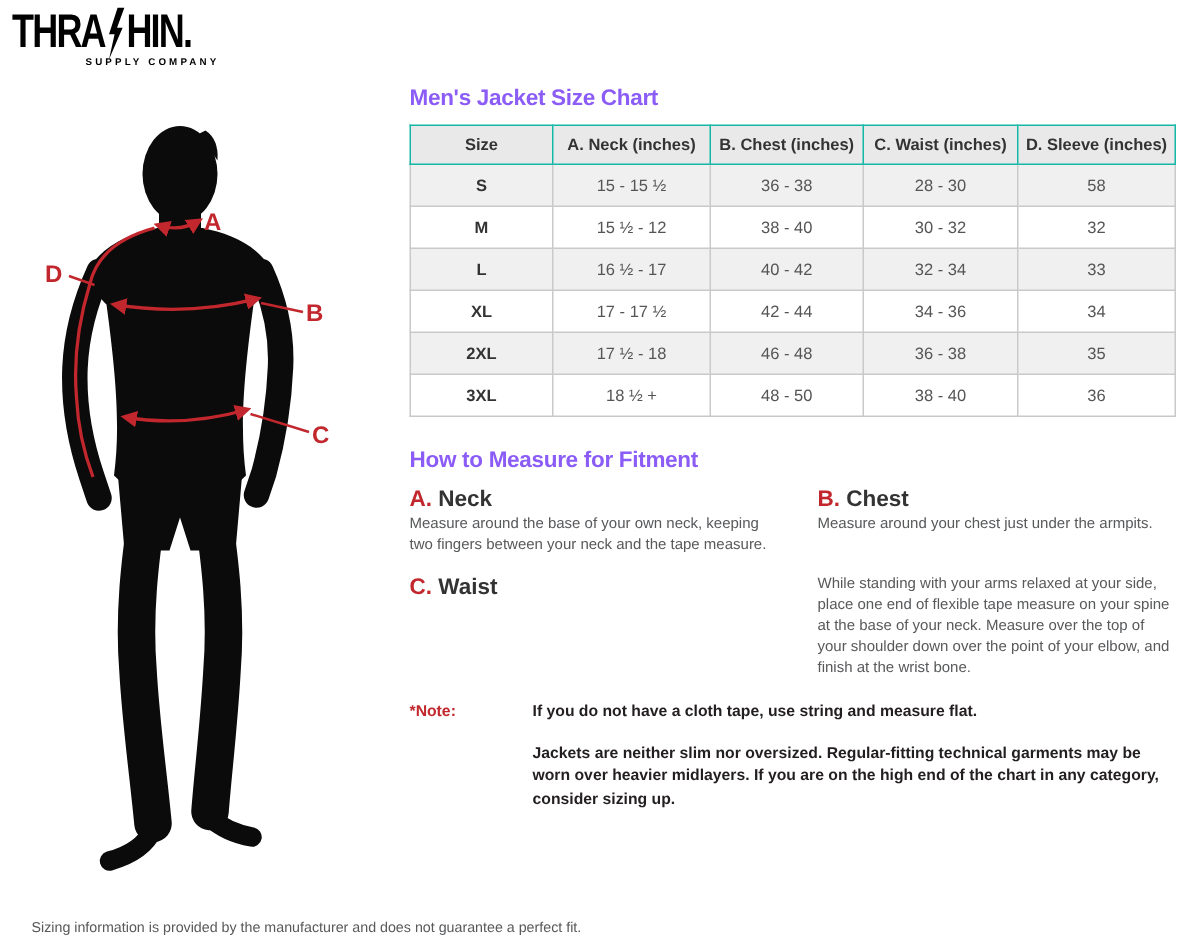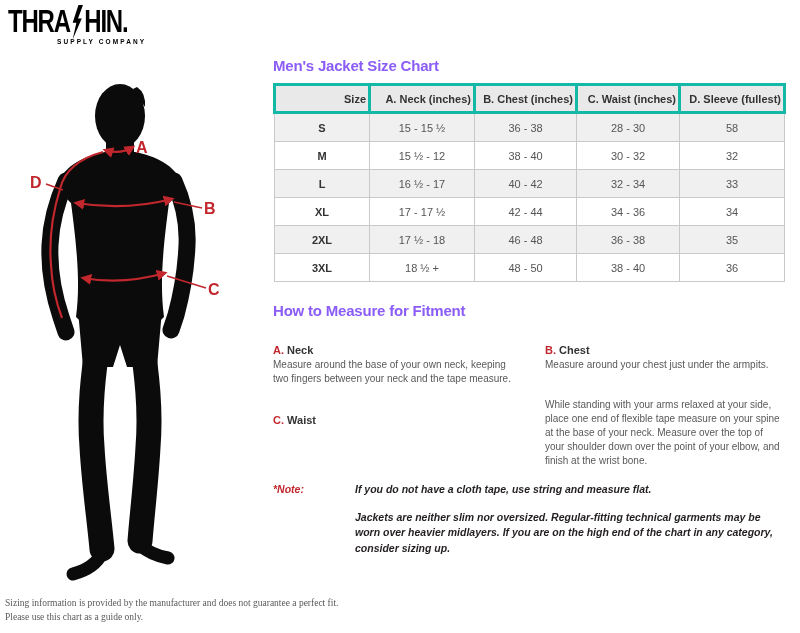--- a/index.html
+++ b/index.html
@@ -30,48 +30,48 @@
 
   
   .right-panel { position:absolute; left:273px; top:57px; width:512px; }
   .section-title {
     font-size:15px; font-weight:bold; color:#8b5cf6;
     margin:0 0 9px 0; letter-spacing:-0.2px;
   }
 
   table.size-table { border-collapse:collapse; width:510px; table-layout:fixed; }
   table.size-table th {
-    background:#e9e9e9; border:3px solid #14b8a6;
+    background:#e9e9e9; border:1px solid #14b8a6;
     font-size:11px; font-weight:bold; color:#333333;
-    height:25px; padding:0 2px; text-align:right;
+    height:25px; padding:0 2px; text-align:center;
   }
   table.size-table td {
     border:1px solid #c9c9c9; background:#ffffff;
     font-size:11px; color:#555555;
     height:27px; padding:0 2px; text-align:center;
   }
   table.size-table tr.shade td { background:#f0f0f0; }
   table.size-table td.size-cell { font-weight:bold; color:#333333; }
 
   .measure-section { margin-top:20px; }
   .measure-grid {
     display:grid; grid-template-columns:1fr 1fr;
     column-gap:32px; row-gap:12px; margin-top:4px;
   }
-  .mi-head { font-size:11px; font-weight:bold; color:#333333; margin-bottom:2px;margin-top:16px; }
+  .mi-head { font-size:15px; font-weight:bold; color:#333333; margin-bottom:2px; }
   .mi-letter { color:#c1272d; }
   .mi-text { font-size:10px; color:#58595b; line-height:1.4; margin:0; }
 
-  .note { display:flex; margin-top:14px;font-style:italic; }
+  .note { display:flex; margin-top:14px; }
   .note-label { color:#c1272d; font-weight:bold; font-size:10.5px; width:40px; flex:none; line-height:1.45; }
   .note-body { font-size:10.5px; }
   .note-body p { margin:0 0 13px 0; font-weight:bold; color:#231f20; line-height:1.45;padding-left:42px; }
 
   .footer { position:absolute; left:5px; top:596px; font-size:9.5px; color:#58595b; line-height:1.5; }
-  .footer p { margin:0;font-family:Liberation Serif, serif; }
+  .footer p { margin:16px; }
 </style>
 </head>
 <body>
 
 <div class="logo">
   <div class="logo-word">
     <span>THRA</span>
     <svg class="bolt" viewBox="0 0 14 32">
       <polygon points="8.5,0 14,0 8,12.5 12.5,12.5 1.5,32 6,16.5 1.5,16.5" fill="#000"></polygon>
     </svg>
@@ -136,21 +136,21 @@
         <col style="width:102px">
         <col style="width:103px">
         <col style="width:105px">
     </colgroup>
     <thead>
       <tr>
         <th>Size</th>
         <th>A. Neck (inches)</th>
         <th>B. Chest (inches)</th>
         <th>C. Waist (inches)</th>
-        <th>D. Sleeve (fullest)</th>
+        <th>D. Sleeve (inches)</th>
       </tr>
     </thead>
     <tbody>
       <tr class="shade">
         <td class="size-cell">S</td>
         <td>15 - 15 ½</td>
         <td>36 - 38</td>
         <td>28 - 30</td>
         <td>58</td>
       </tr>

